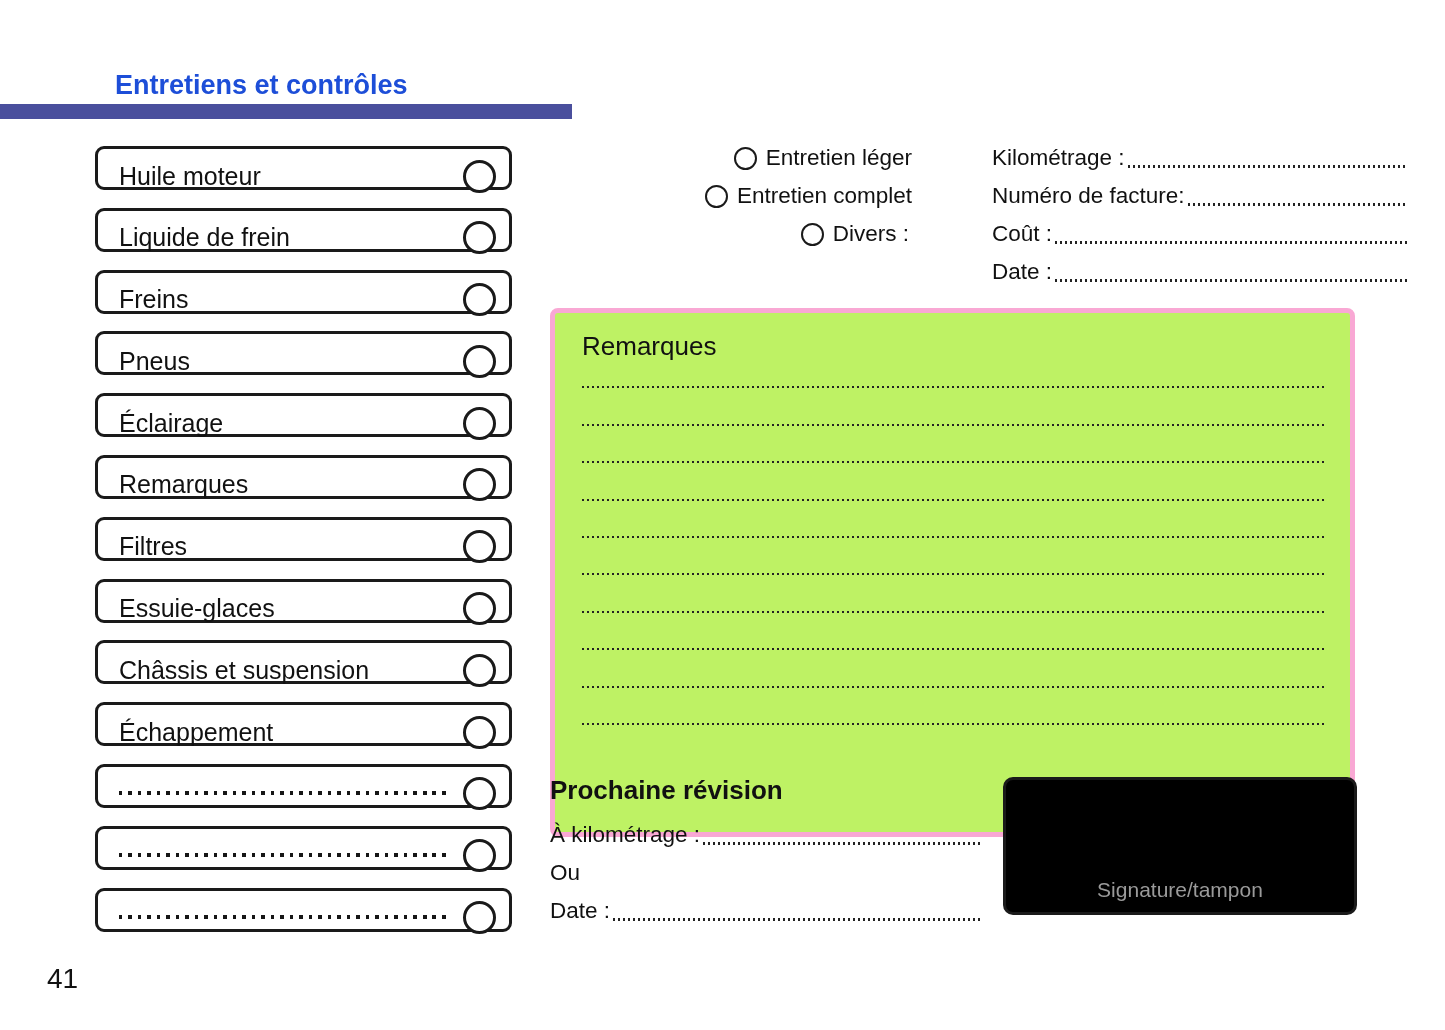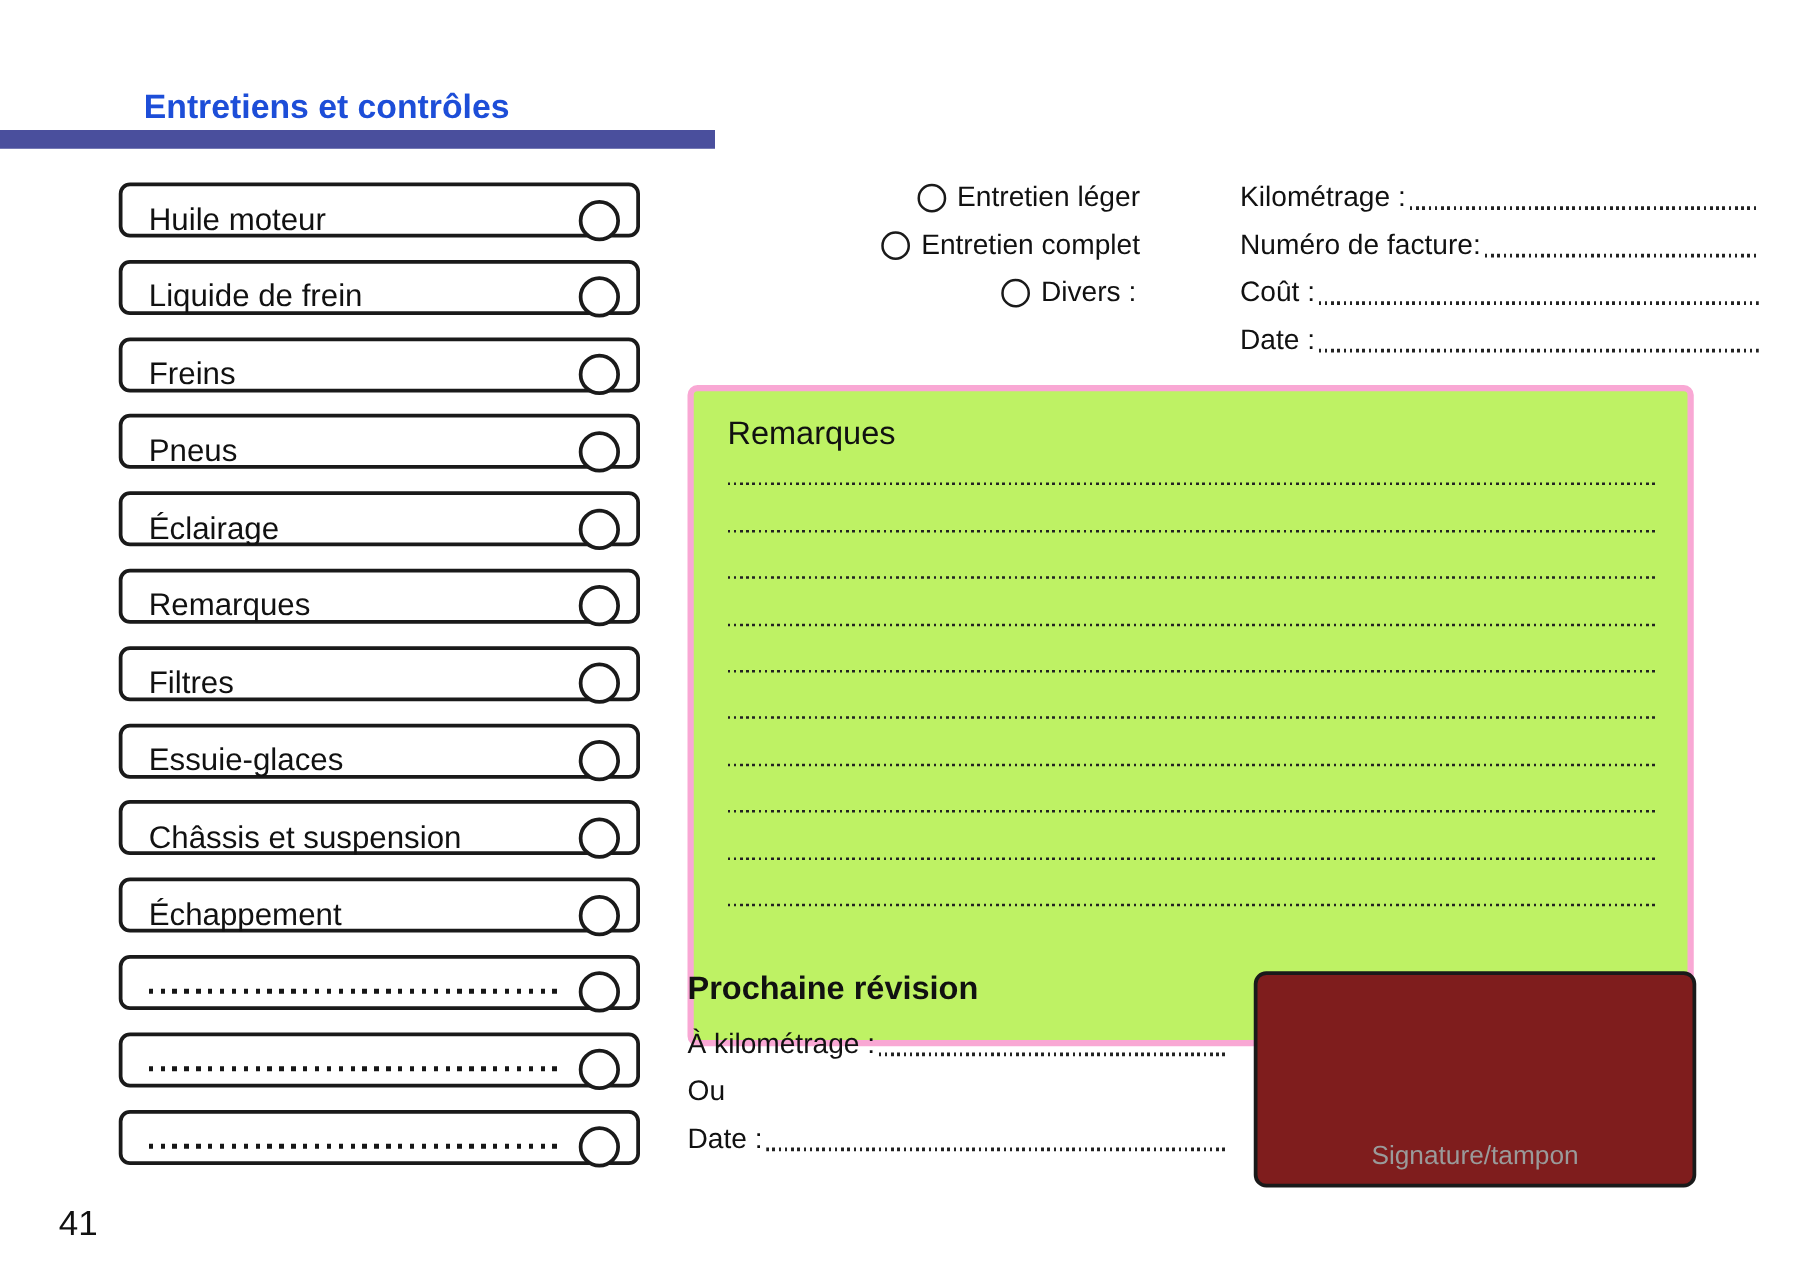--- a/index.html
+++ b/index.html
@@ -87,22 +87,22 @@
   }
 
   
   .next-service { position: absolute; left: 550px; top: 775px; width: 432px; }
   .next-title { font-size: 26px; font-weight: bold; margin-bottom: 14px; }
   .next-row { display: flex; align-items: center; height: 30px; margin-bottom: 8px; }
   .next-label { font-size: 22.5px; white-space: nowrap; }
 
   
   .signature-box {
-    position: absolute; left: 1003px; top: 777px; width: 354px; height: 173px;
-    border: 3px solid #1a1a1a; border-radius: 10px; background: #7f1d1d;
+    position: absolute; left: 1003px; top: 777px; width: 354px; height: 138px;
+    border: 3px solid #1a1a1a; border-radius: 10px; background: #000000;
   }
   .signature-label {
     position: absolute; bottom: 10px; left: 0; width: 100%;
     text-align: center; color: #9a9a9a; font-size: 21px;
   }
 
   .page-number { position: absolute; left: 47px; top: 963px; font-size: 28px; }
 </style>
 </head>
 <body>

